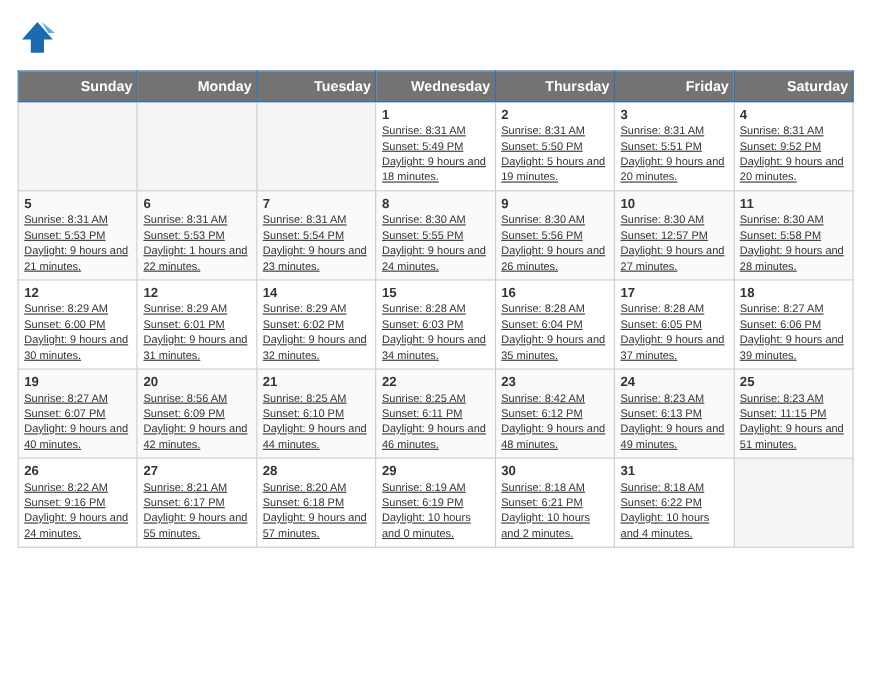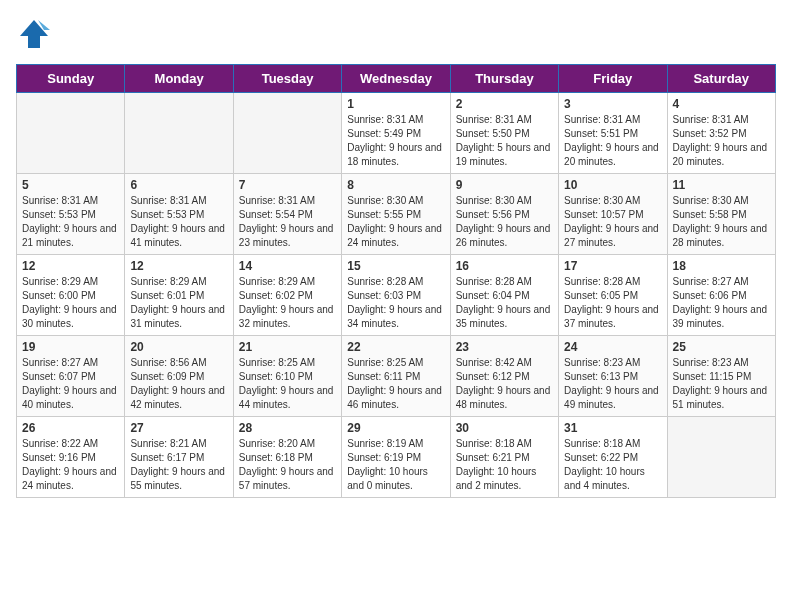--- a/index.html
+++ b/index.html
@@ -51,26 +51,26 @@
     }
     .calendar-subtitle {
       font-size: 16px;
       color: #444;
     }
     table {
       width: 100%;
       border-collapse: collapse;
     }
     th {
-      background-color: #701a75;
+      background-color: #737373;
       color: #fff;
       font-size: 13px;
       font-weight: bold;
       padding: 6px 4px;
-      text-align: center;
+      text-align: right;
       border: 1px solid #2970b8;
     }
     td {
       border: 1px solid #ccc;
       vertical-align: top;
       padding: 4px 5px;
       width: calc(100% / 7);
       min-height: 80px;
       font-size: 10.5px;
       color: #333;
@@ -82,20 +82,21 @@
     .day-number {
       font-size: 12px;
       font-weight: bold;
       display: block;
       margin-bottom: 2px;
     }
     .day-info {
       font-size: 10px;
       line-height: 1.4;
       color: #333;
+      text-decoration: underline;
     }
     tr:nth-child(even) td:not(.empty) {
       background: #fafafa;
     }
   </style>
 </head>
 <body>
 
 <div class="header">
   <div class="logo">
@@ -138,47 +139,47 @@
         <td>
           <span class="day-number">2</span>
           <div class="day-info"><span>Sunrise: 8:31 AM</span><br><span>Sunset: 5:50 PM</span><br><span>Daylight: 5 hours and 19 minutes.</span></div>
         </td>
         <td>
           <span class="day-number">3</span>
           <div class="day-info"><span>Sunrise: 8:31 AM</span><br><span>Sunset: 5:51 PM</span><br><span>Daylight: 9 hours and 20 minutes.</span></div>
         </td>
         <td>
           <span class="day-number">4</span>
-          <div class="day-info"><span>Sunrise: 8:31 AM</span><br><span>Sunset: 3:52 PM</span><br><span>Daylight: 9 hours and 20 minutes.</span></div>
+          <div class="day-info"><span>Sunrise: 8:31 AM</span><br><span>Sunset: 9:52 PM</span><br><span>Daylight: 9 hours and 20 minutes.</span></div>
         </td>
       </tr>
       <tr>
         <td>
           <span class="day-number">5</span>
           <div class="day-info"><span>Sunrise: 8:31 AM</span><br><span>Sunset: 5:53 PM</span><br><span>Daylight: 9 hours and 21 minutes.</span></div>
         </td>
         <td>
           <span class="day-number">6</span>
-          <div class="day-info"><span>Sunrise: 8:31 AM</span><br><span>Sunset: 5:53 PM</span><br><span>Daylight: 9 hours and 41 minutes.</span></div>
+          <div class="day-info"><span>Sunrise: 8:31 AM</span><br><span>Sunset: 5:53 PM</span><br><span>Daylight: 1 hours and 22 minutes.</span></div>
         </td>
         <td>
           <span class="day-number">7</span>
           <div class="day-info"><span>Sunrise: 8:31 AM</span><br><span>Sunset: 5:54 PM</span><br><span>Daylight: 9 hours and 23 minutes.</span></div>
         </td>
         <td>
           <span class="day-number">8</span>
           <div class="day-info"><span>Sunrise: 8:30 AM</span><br><span>Sunset: 5:55 PM</span><br><span>Daylight: 9 hours and 24 minutes.</span></div>
         </td>
         <td>
           <span class="day-number">9</span>
           <div class="day-info"><span>Sunrise: 8:30 AM</span><br><span>Sunset: 5:56 PM</span><br><span>Daylight: 9 hours and 26 minutes.</span></div>
         </td>
         <td>
           <span class="day-number">10</span>
-          <div class="day-info"><span>Sunrise: 8:30 AM</span><br><span>Sunset: 10:57 PM</span><br><span>Daylight: 9 hours and 27 minutes.</span></div>
+          <div class="day-info"><span>Sunrise: 8:30 AM</span><br><span>Sunset: 12:57 PM</span><br><span>Daylight: 9 hours and 27 minutes.</span></div>
         </td>
         <td>
           <span class="day-number">11</span>
           <div class="day-info"><span>Sunrise: 8:30 AM</span><br><span>Sunset: 5:58 PM</span><br><span>Daylight: 9 hours and 28 minutes.</span></div>
         </td>
       </tr>
       <tr>
         <td>
           <span class="day-number">12</span>
           <div class="day-info"><span>Sunrise: 8:29 AM</span><br><span>Sunset: 6:00 PM</span><br><span>Daylight: 9 hours and 30 minutes.</span></div>

